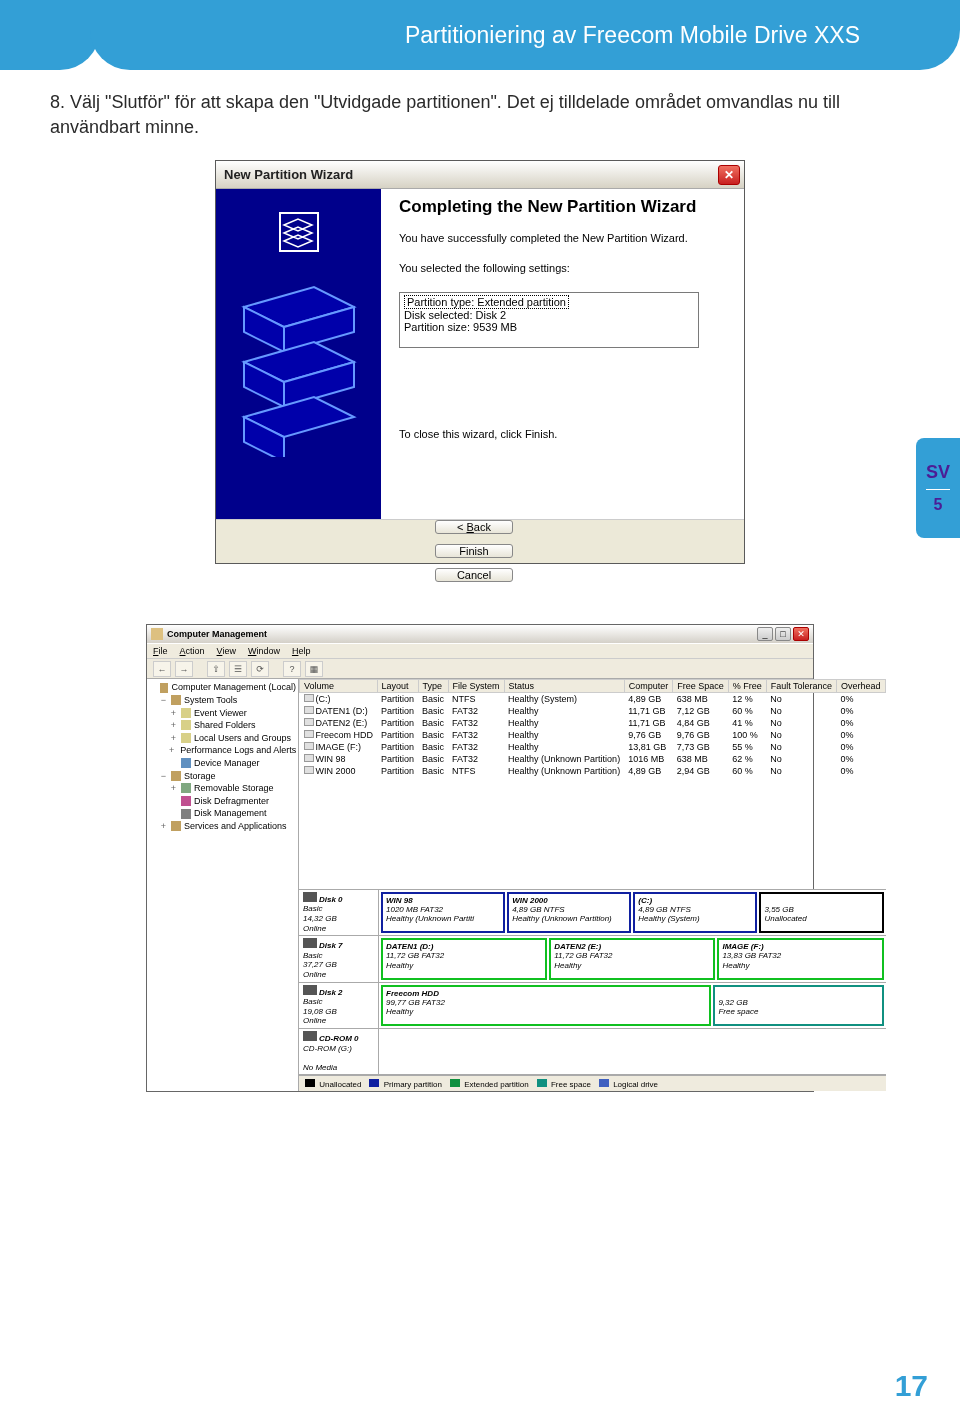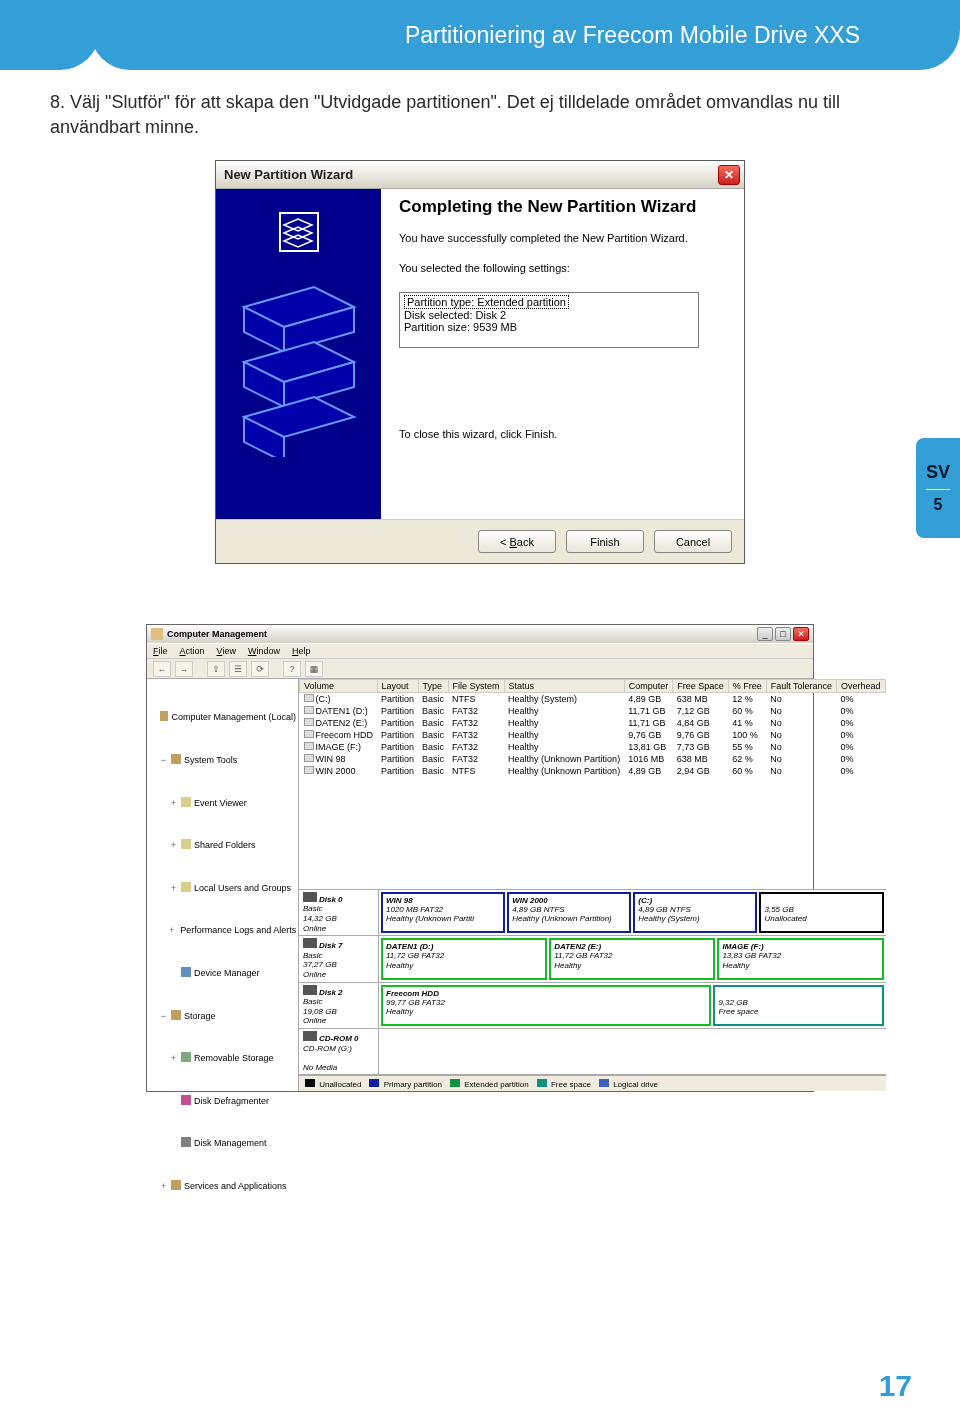--- a/index.html
+++ b/index.html
@@ -108,42 +108,42 @@
     font-size: 11px;
   }
   .settings-box .dotted-row { border: 1px dotted #000; padding: 0 2px; display: inline-block; }
   .close-line { font-size: 11px; margin-top: 80px; }
   .wizard-footer {
     height: 44px;
     background: #ece9d8;
     border-top: 1px solid #ccc;
     display: flex;
     align-items: center;
-    justify-content: flex-end;
     gap: 10px;
     padding-right: 12px;
+    flex-direction: column;
   }
   .win-btn {
     width: 78px;
     height: 23px;
     background: linear-gradient(#fff, #e8e5d8);
     border: 1px solid #888;
     border-radius: 3px;
     font-size: 11px;
   }
   
   .side-tab {
     position: absolute;
     right: 0;
     top: 438px;
     width: 44px;
     height: 100px;
     background: #339fd6;
     border-radius: 8px 0 0 8px;
-    color: #0f172a;
+    color: #4c1d95;
     display: flex;
     flex-direction: column;
     align-items: center;
     justify-content: center;
     gap: 6px;
     font-weight: bold;
   }
   .side-tab .sv { font-size: 18px; }
   .side-tab .hr { width: 24px; border-top: 1px solid #fff; }
   .side-tab .num { font-size: 16px; }
@@ -191,21 +191,21 @@
   .tbtn { width: 18px; height: 16px; border: 1px solid #ccc; background: #f7f4ea; display:flex;align-items:center;justify-content:center;font-size:9px;color:#555; }
   .cm-body { display: flex; height: 412px; }
   .cm-tree {
     width: 152px;
     border-right: 1px solid #aaa;
     background: #fff;
     padding: 2px;
     font-size: 9px;
     line-height: 1.4;
   }
-  .cm-tree .node { display: flex; align-items: flex-start; gap: 3px; white-space: nowrap; margin-top: 30px; }
+  .cm-tree .node { display: flex; align-items: center; gap: 3px; white-space: nowrap; }
   .cm-tree .ind1 { padding-left: 10px; }
   .cm-tree .ind2 { padding-left: 20px; }
   .cm-tree .exp { width: 9px; text-align: center; color:#666; }
   .cm-tree .fic { width: 10px; height: 10px; display:inline-block; }
   .cm-right { flex: 1; display: flex; flex-direction: column; }
   .vol-table { font-size: 9px; border-collapse: collapse; width: 100%; }
   .vol-table th, .vol-table td { text-align: left; padding: 1px 4px; white-space: nowrap; }
   .vol-table th { background: #efebde; border: 1px solid #ccc; font-weight: normal; }
   .vol-ic { width:10px; height:8px; background:#e0e0e0; border:1px solid #999; display:inline-block; margin-right:2px; }
   .spacer { flex: 1; }
@@ -241,21 +241,21 @@
     align-items: center;
     gap: 8px;
     padding: 0 6px;
     font-size: 8px;
     border-top: 1px solid #aaa;
   }
   .legend .sw { width: 10px; height: 8px; display: inline-block; margin-right: 2px; }
   .page-num {
     position: absolute;
     bottom: 24px;
-    right: 48px;
+    right: 32px;
     font-size: 30px;
     font-weight: bold;
     color: #339fd6;
   }
   .under { text-decoration: underline; }
 </style>
 </head>
 <body>
 
 <div class="page-header">

